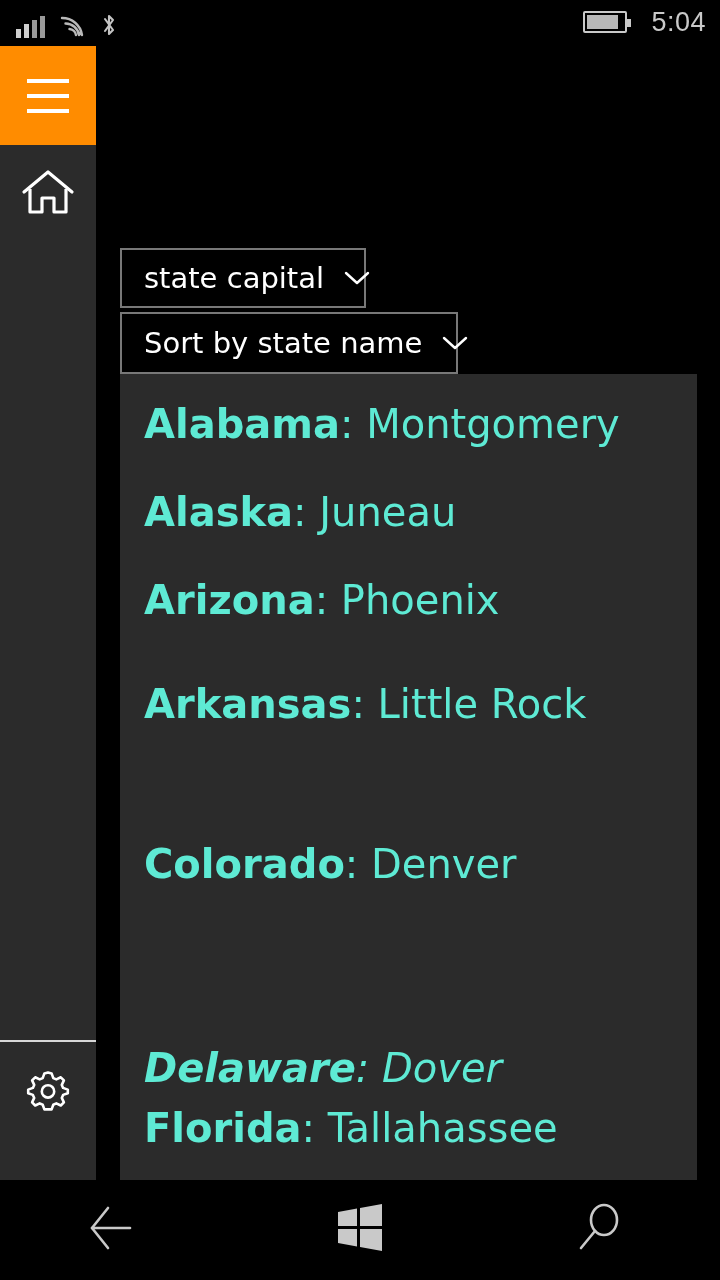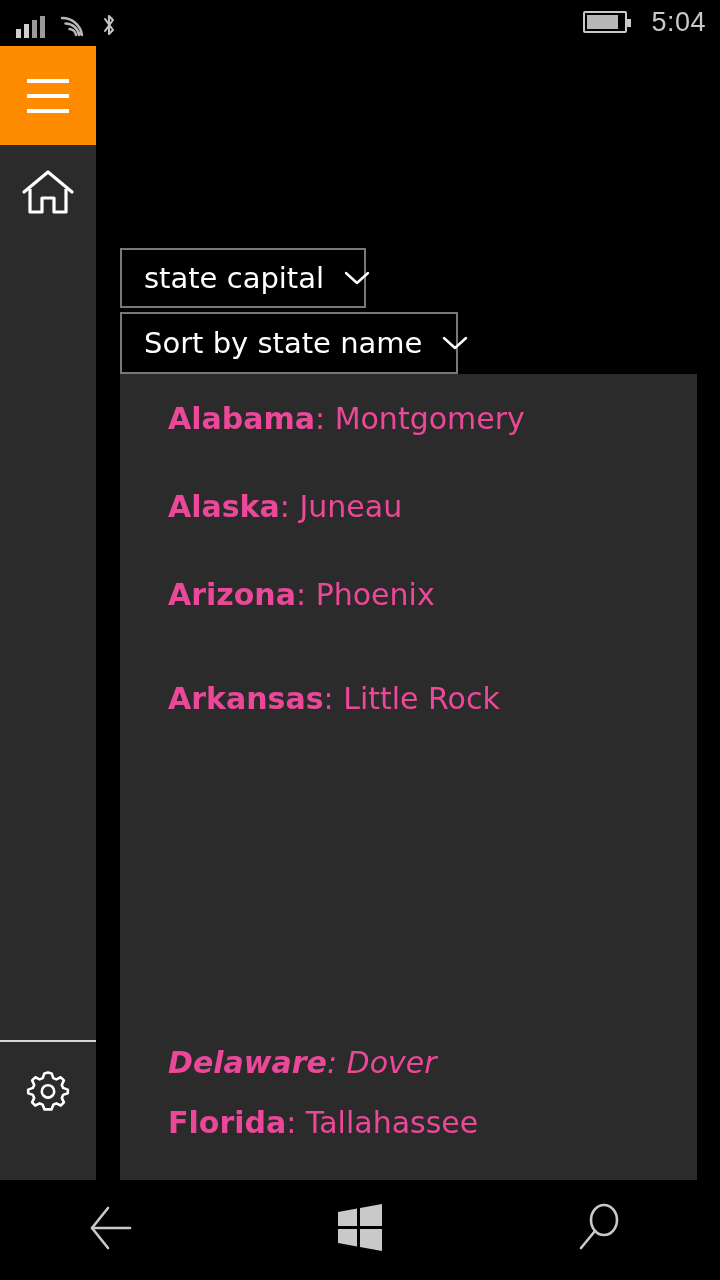--- a/index.html
+++ b/index.html
@@ -108,24 +108,23 @@
   #combo-sort     { left:120px; top:312px; width:338px; height:62px; }
 
   
   #list-panel {
     position:absolute; left:120px; top:374px; width:577px; height:806px;
     background:#2b2b2b;
     overflow:hidden;
   }
   .list-item {
     position:absolute; left:24px;
-    color:#ec4899; white-space:nowrap;
-    font-size:30px; line-height:1;
+    color:#5eead4; white-space:nowrap;
+    font-size:40px; line-height:1;
     font-family:"DejaVu Sans", sans-serif;
-    margin-left:24px;
   }
   .list-item .state { font-weight:700; }
   .list-item .sep   { font-weight:400; }
   .list-item .cap   { font-weight:400; }
 
   
   #nav-bar {
     position:absolute; left:0; bottom:0; width:720px; height:100px;
     background:#000;
     display:flex; align-items:center;
@@ -229,20 +228,21 @@
         <path d="M2 3 L13 13 L24 3" fill="none" stroke="#fff" stroke-width="2.4" stroke-linecap="round" stroke-linejoin="round"></path>
       </svg>
     </span>
   </div>
 
   <div id="list-panel">
       <div class="list-item" style="top: 30px;"><span class="state">Alabama</span><span class="sep">: </span><span class="cap">Montgomery</span></div>
       <div class="list-item" style="top: 118px;"><span class="state">Alaska</span><span class="sep">: </span><span class="cap">Juneau</span></div>
       <div class="list-item" style="top: 206px;"><span class="state">Arizona</span><span class="sep">: </span><span class="cap">Phoenix</span></div>
       <div class="list-item" style="top: 310px;"><span class="state">Arkansas</span><span class="sep">: </span><span class="cap">Little Rock</span></div>
+      <div class="list-item" style="top: 470px;"><span class="state">Colorado</span><span class="sep">: </span><span class="cap">Denver</span></div>
       <div class="list-item" style="top: 674px; font-style: italic;"><span class="state">Delaware</span><span class="sep">: </span><span class="cap">Dover</span></div>
       <div class="list-item" style="top: 734px;"><span class="state">Florida</span><span class="sep">: </span><span class="cap">Tallahassee</span></div>
     </div>
 
   <div id="nav-bar">
 
     <div class="nav-btn">
       <span>
         <svg width="64" height="52" viewBox="0 0 64 52">
           <path d="M20 6 L4 26 L20 46" fill="none" stroke="#c9c9c9" stroke-width="2.6" stroke-linecap="round" stroke-linejoin="round"></path>

